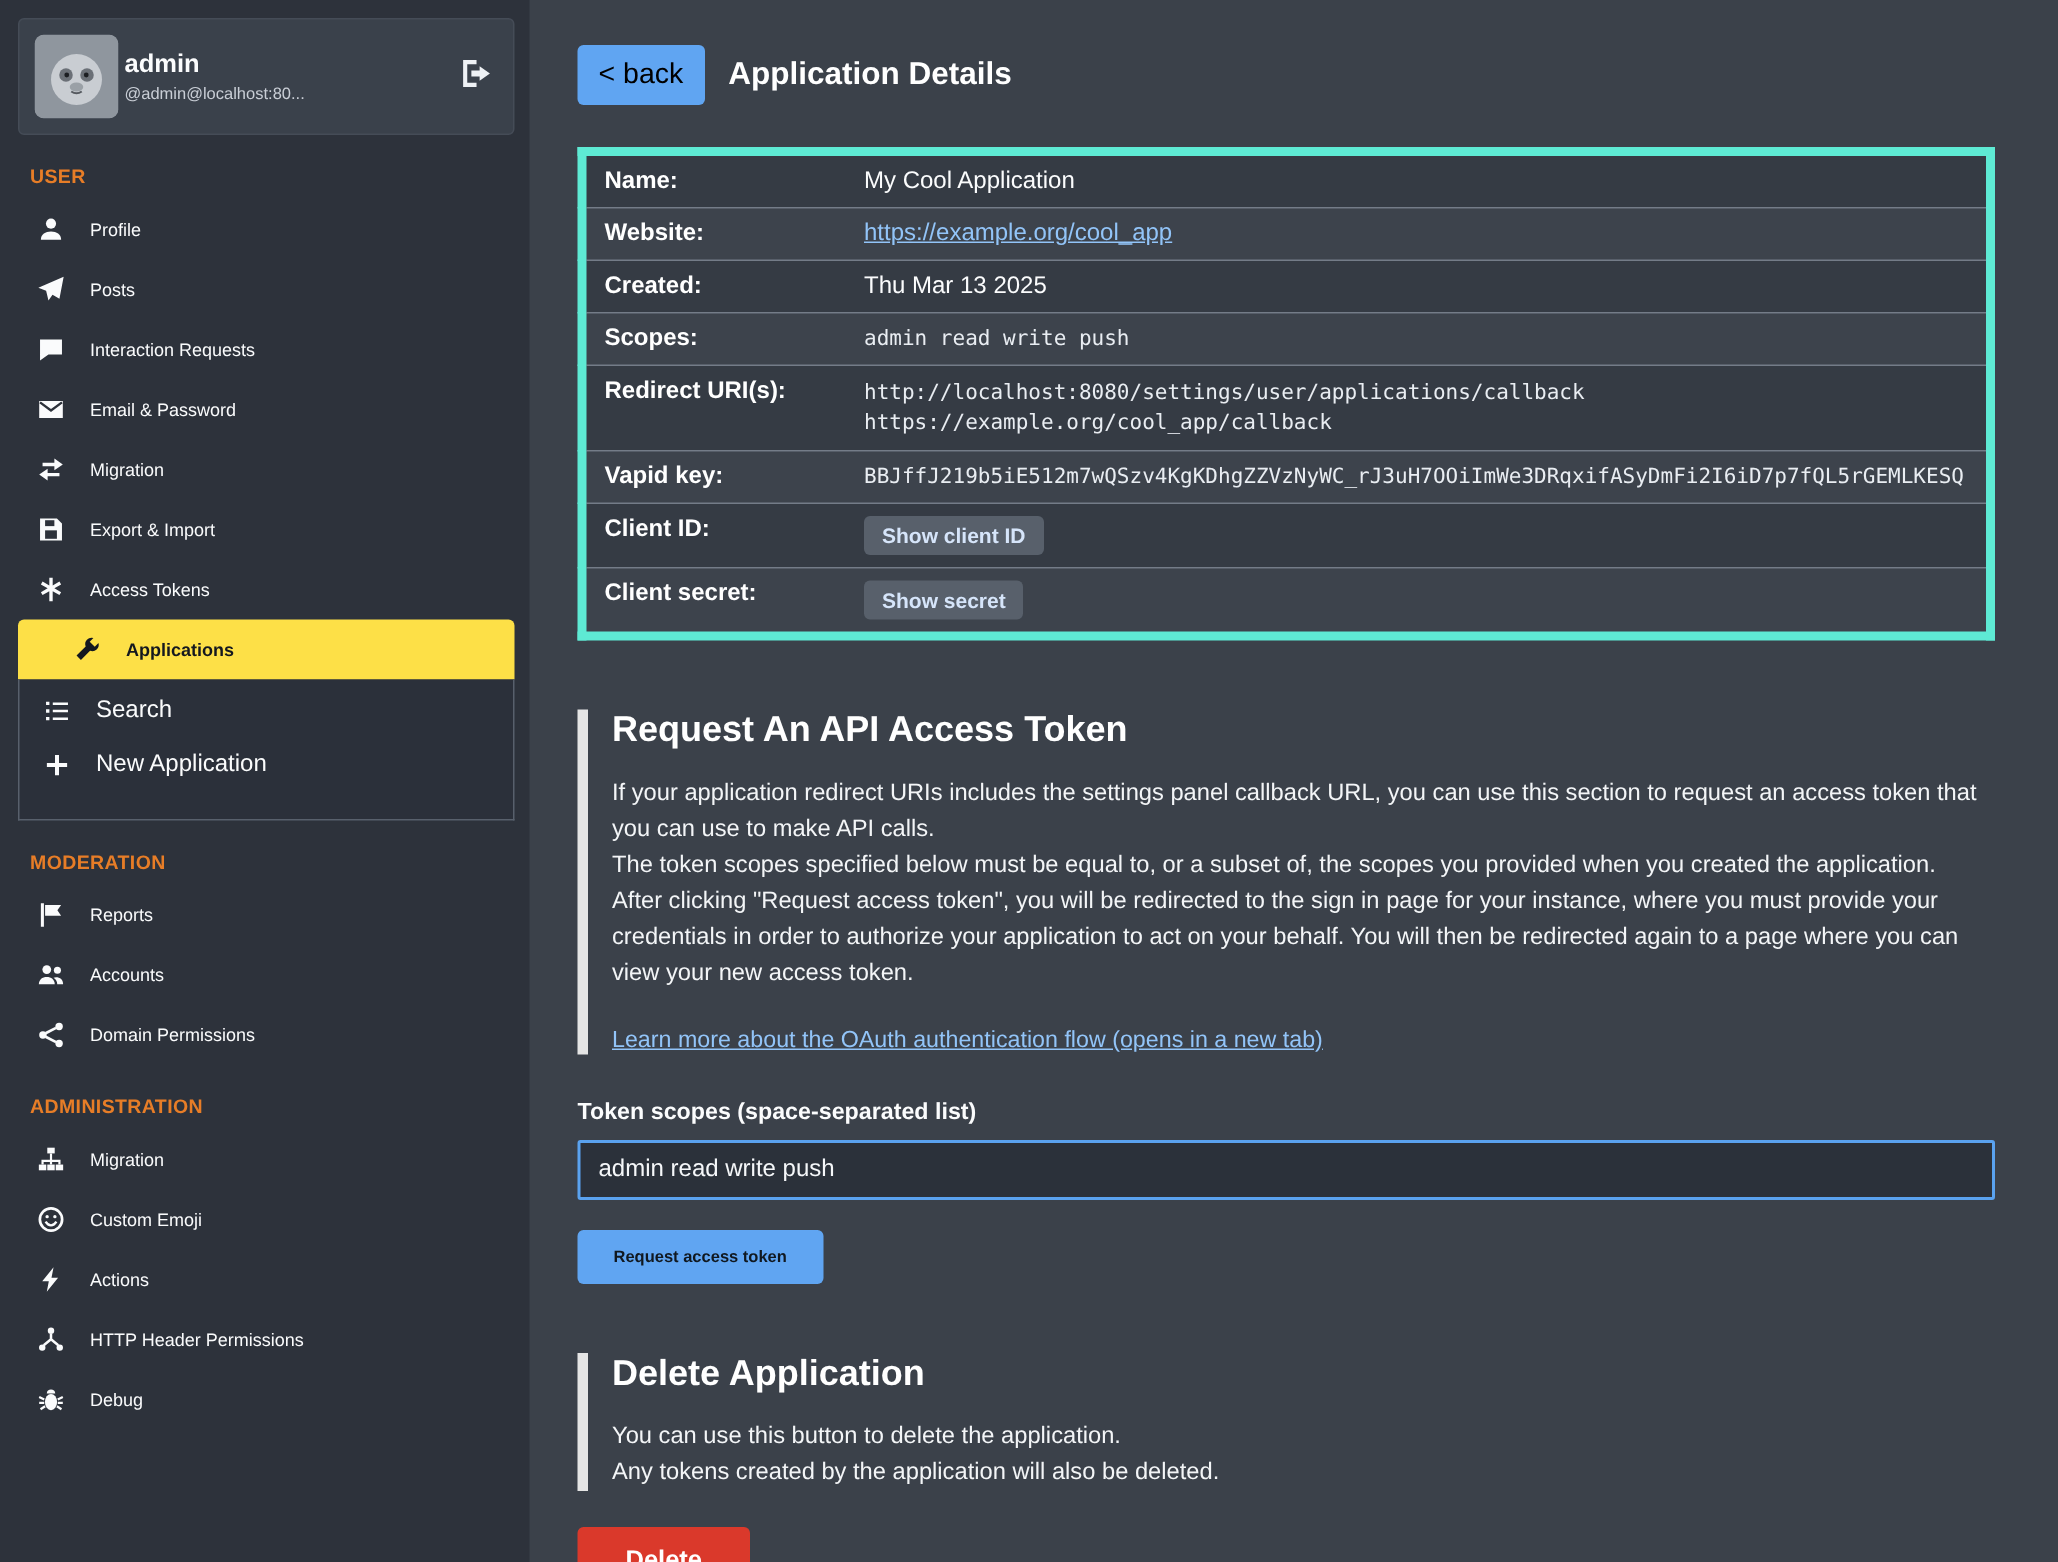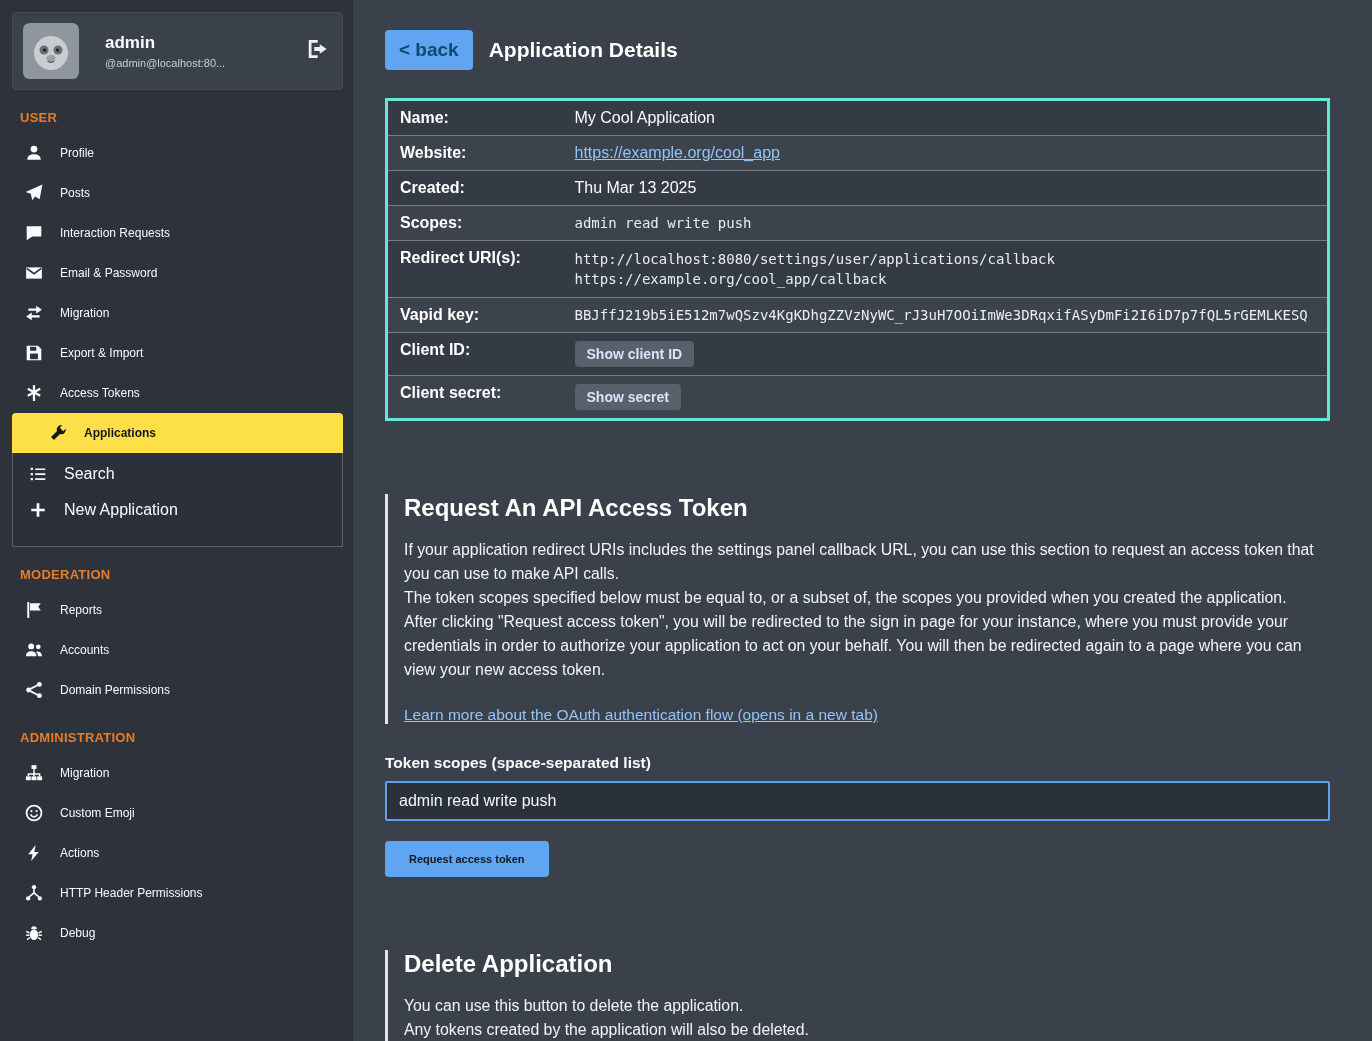--- a/index.html
+++ b/index.html
@@ -16,21 +16,21 @@
 
   
   .sidebar {
     width: 353px;
     flex-shrink: 0;
     padding: 12px 10px 12px 12px;
   }
   .user-card {
     display: flex;
     align-items: center;
-    gap: 26px;
+    gap: 4px;
     background: #3a414b;
     border: 1px solid #454c57;
     border-radius: 4px;
     padding: 10px 14px 10px 10px;
     margin-bottom: 14px;
   }
   .avatar { width: 56px; height: 56px; flex-shrink: 0; }
   .avatar svg { width: 56px; height: 56px; border-radius: 6px; display:block; }
   .user-name { font-weight: bold; font-size: 17px; margin-bottom: 4px; }
   .user-handle { color: #c9ced6; font-size: 11px; }
@@ -83,35 +83,35 @@
     padding: 30px 42px 40px 32px;
   }
   .page-header {
     display: flex;
     align-items: center;
     gap: 16px;
     margin-bottom: 28px;
   }
   .back-btn {
     background: #60a5f2;
-    color: #0c4a6e;
+    color: #000000;
     font-family: inherit;
-    font-weight: bold;
+    font-weight: normal;
     font-size: 19px;
     padding: 9px 14px;
     border: none;
     border-radius: 4px;
     cursor: pointer;
   }
   h1 { font-size: 21px; font-weight: bold; margin: 0; color: #ffffff; }
 
   .details-table {
     width: 100%;
     border-collapse: collapse;
-    border: 3px solid #5eead4;
+    border: 6px solid #5eead4;
     font-size: 16px;
   }
   .details-table tr:nth-child(odd)  { background: #353b44; }
   .details-table tr:nth-child(even) { background: #3d434c; }
   .details-table th, .details-table td {
     border-top: 1px solid #747c88;
     padding: 8px 12px;
     text-align: left;
     vertical-align: middle;
   }
@@ -134,23 +134,23 @@
     font-weight: bold;
     font-size: 14px;
     border: none;
     border-radius: 4px;
     padding: 5px 12px;
     cursor: pointer;
   }
   .link { color: #92c4f8; text-decoration: underline; }
 
   .accent-section {
-    border-left: 3px solid #e5e5e5;
+    border-left: 7px solid #e5e5e5;
     padding-left: 16px;
-    margin-top: 73px;
+    margin-top: 46px;
   }
   h2 { font-size: 24px; font-weight: bold; margin: 0 0 16px; color: #ffffff; }
   .accent-section p {
     margin: 0;
     font-size: 15.8px;
     line-height: 1.52;
     color: #f3f5f7;
   }
   .learn-link { display: inline-block; margin-top: 24px; font-size: 15.5px; }
 

